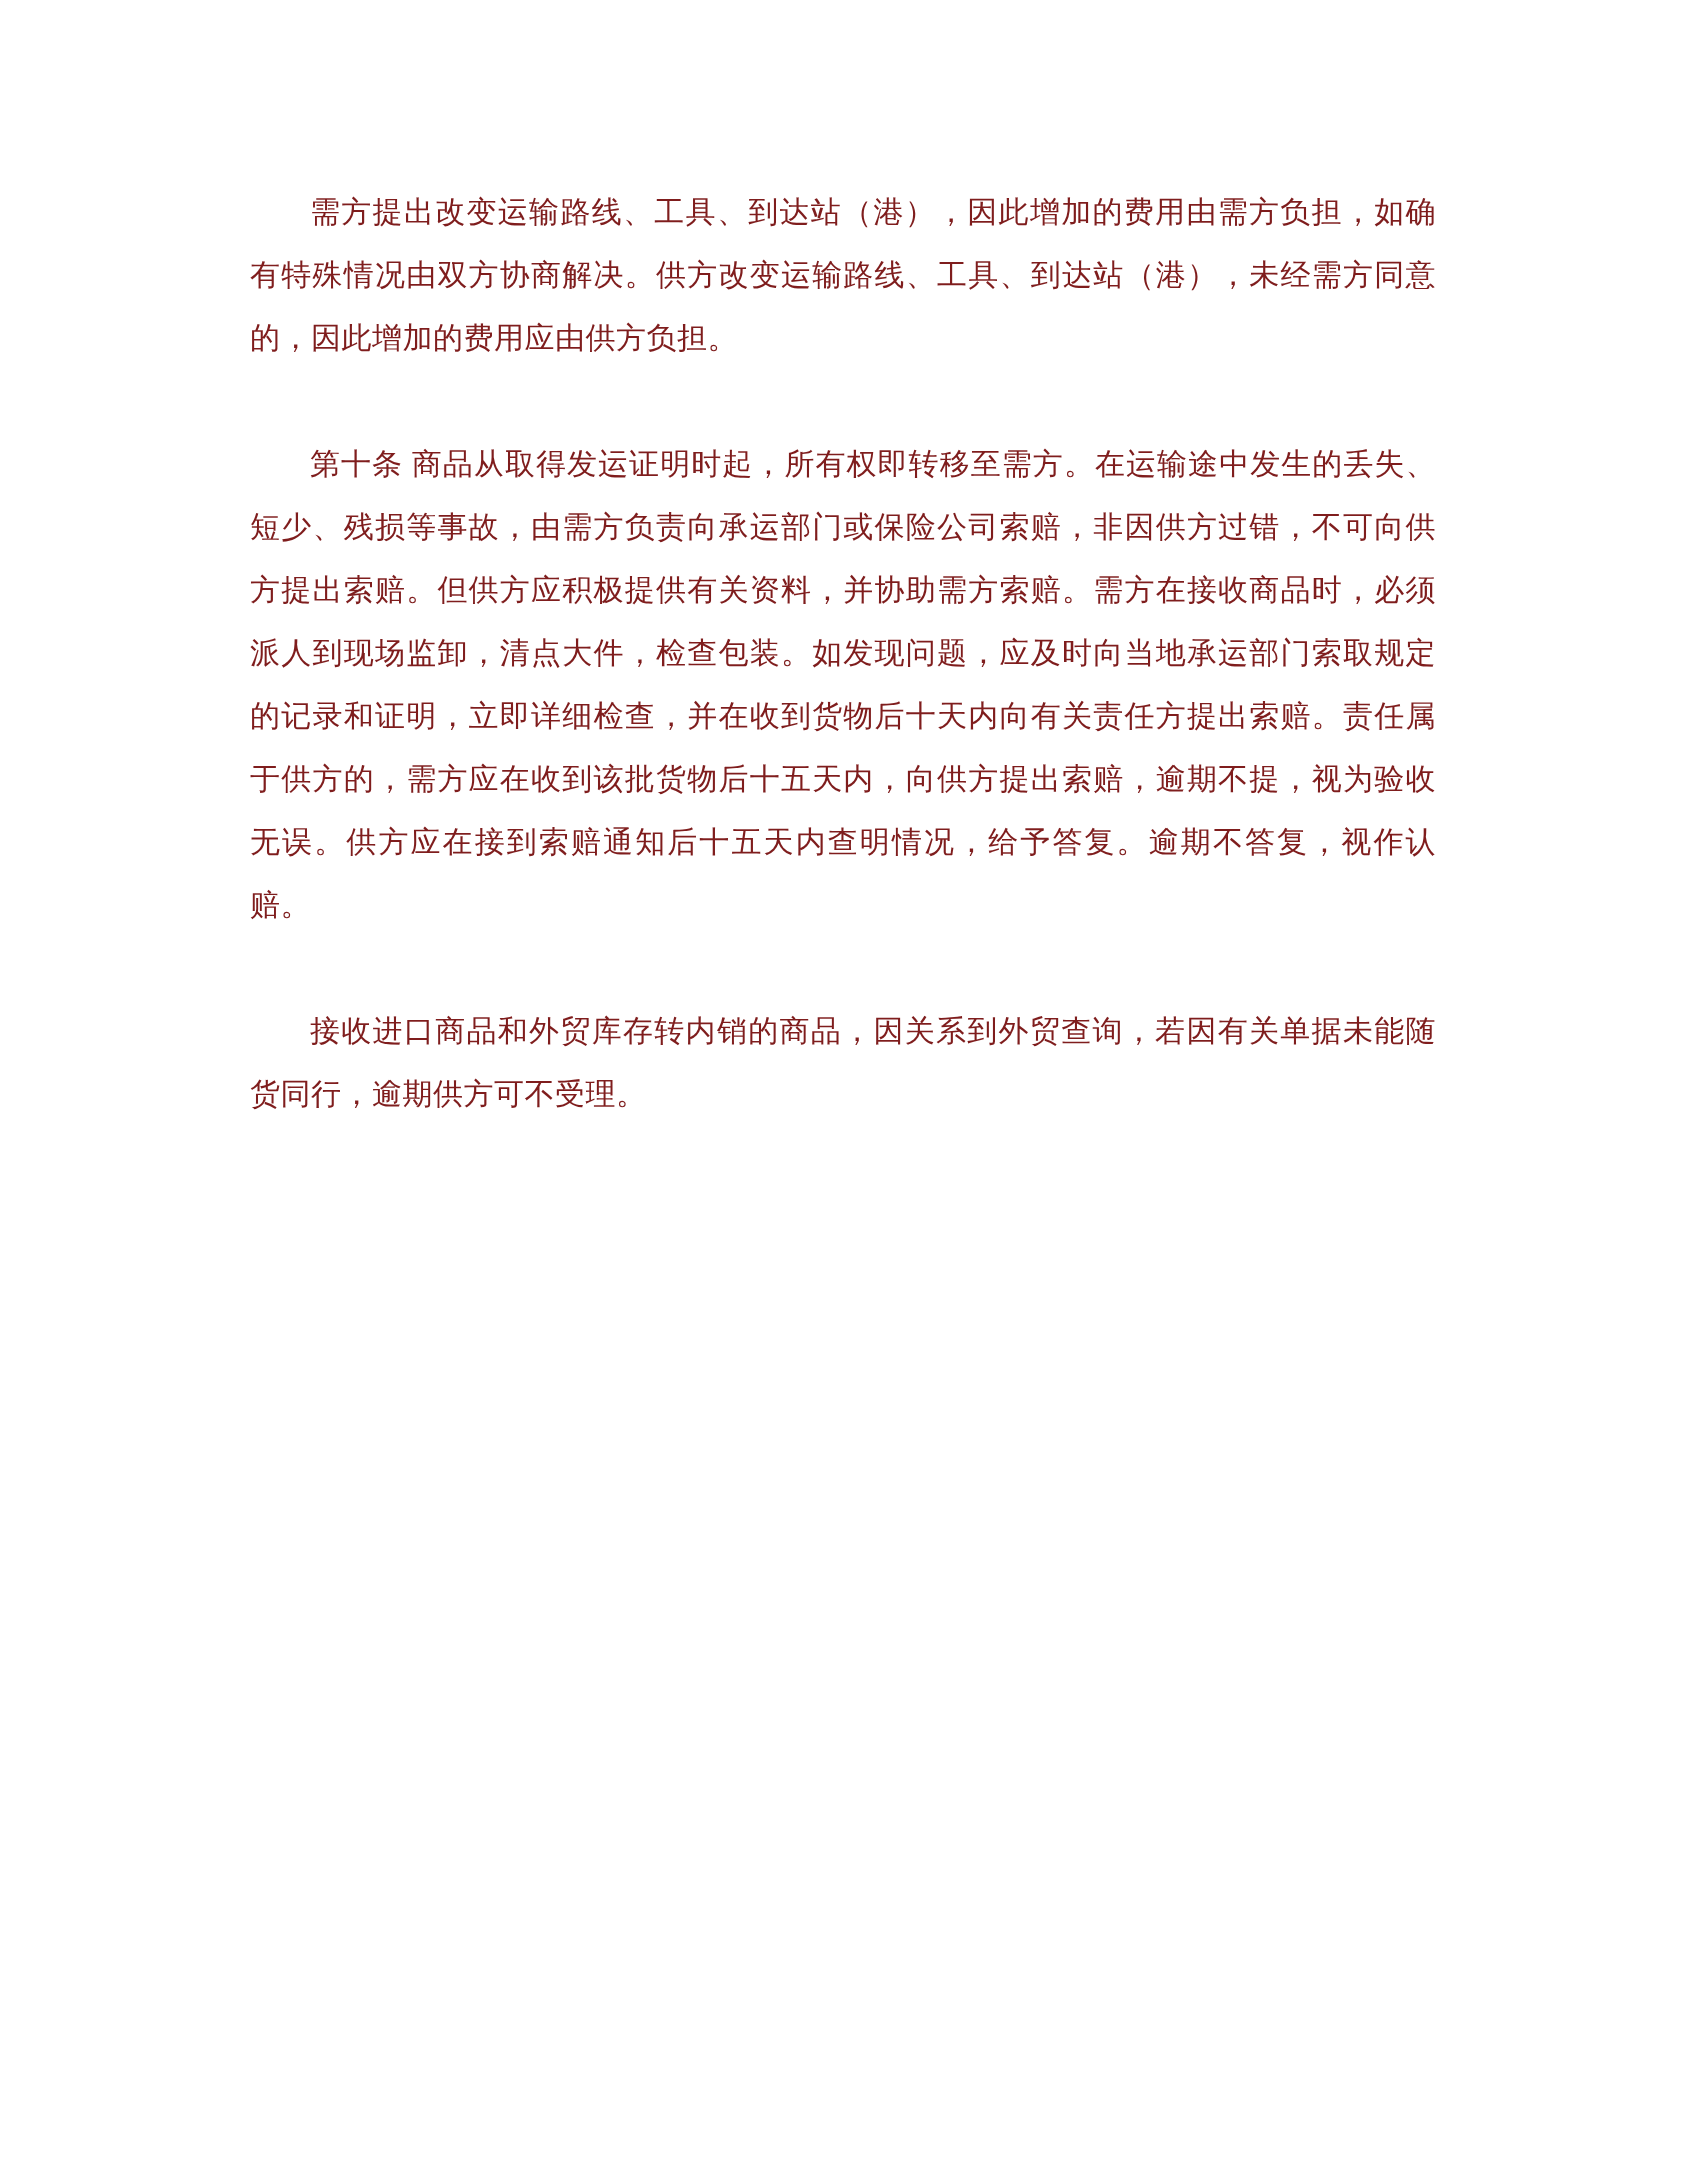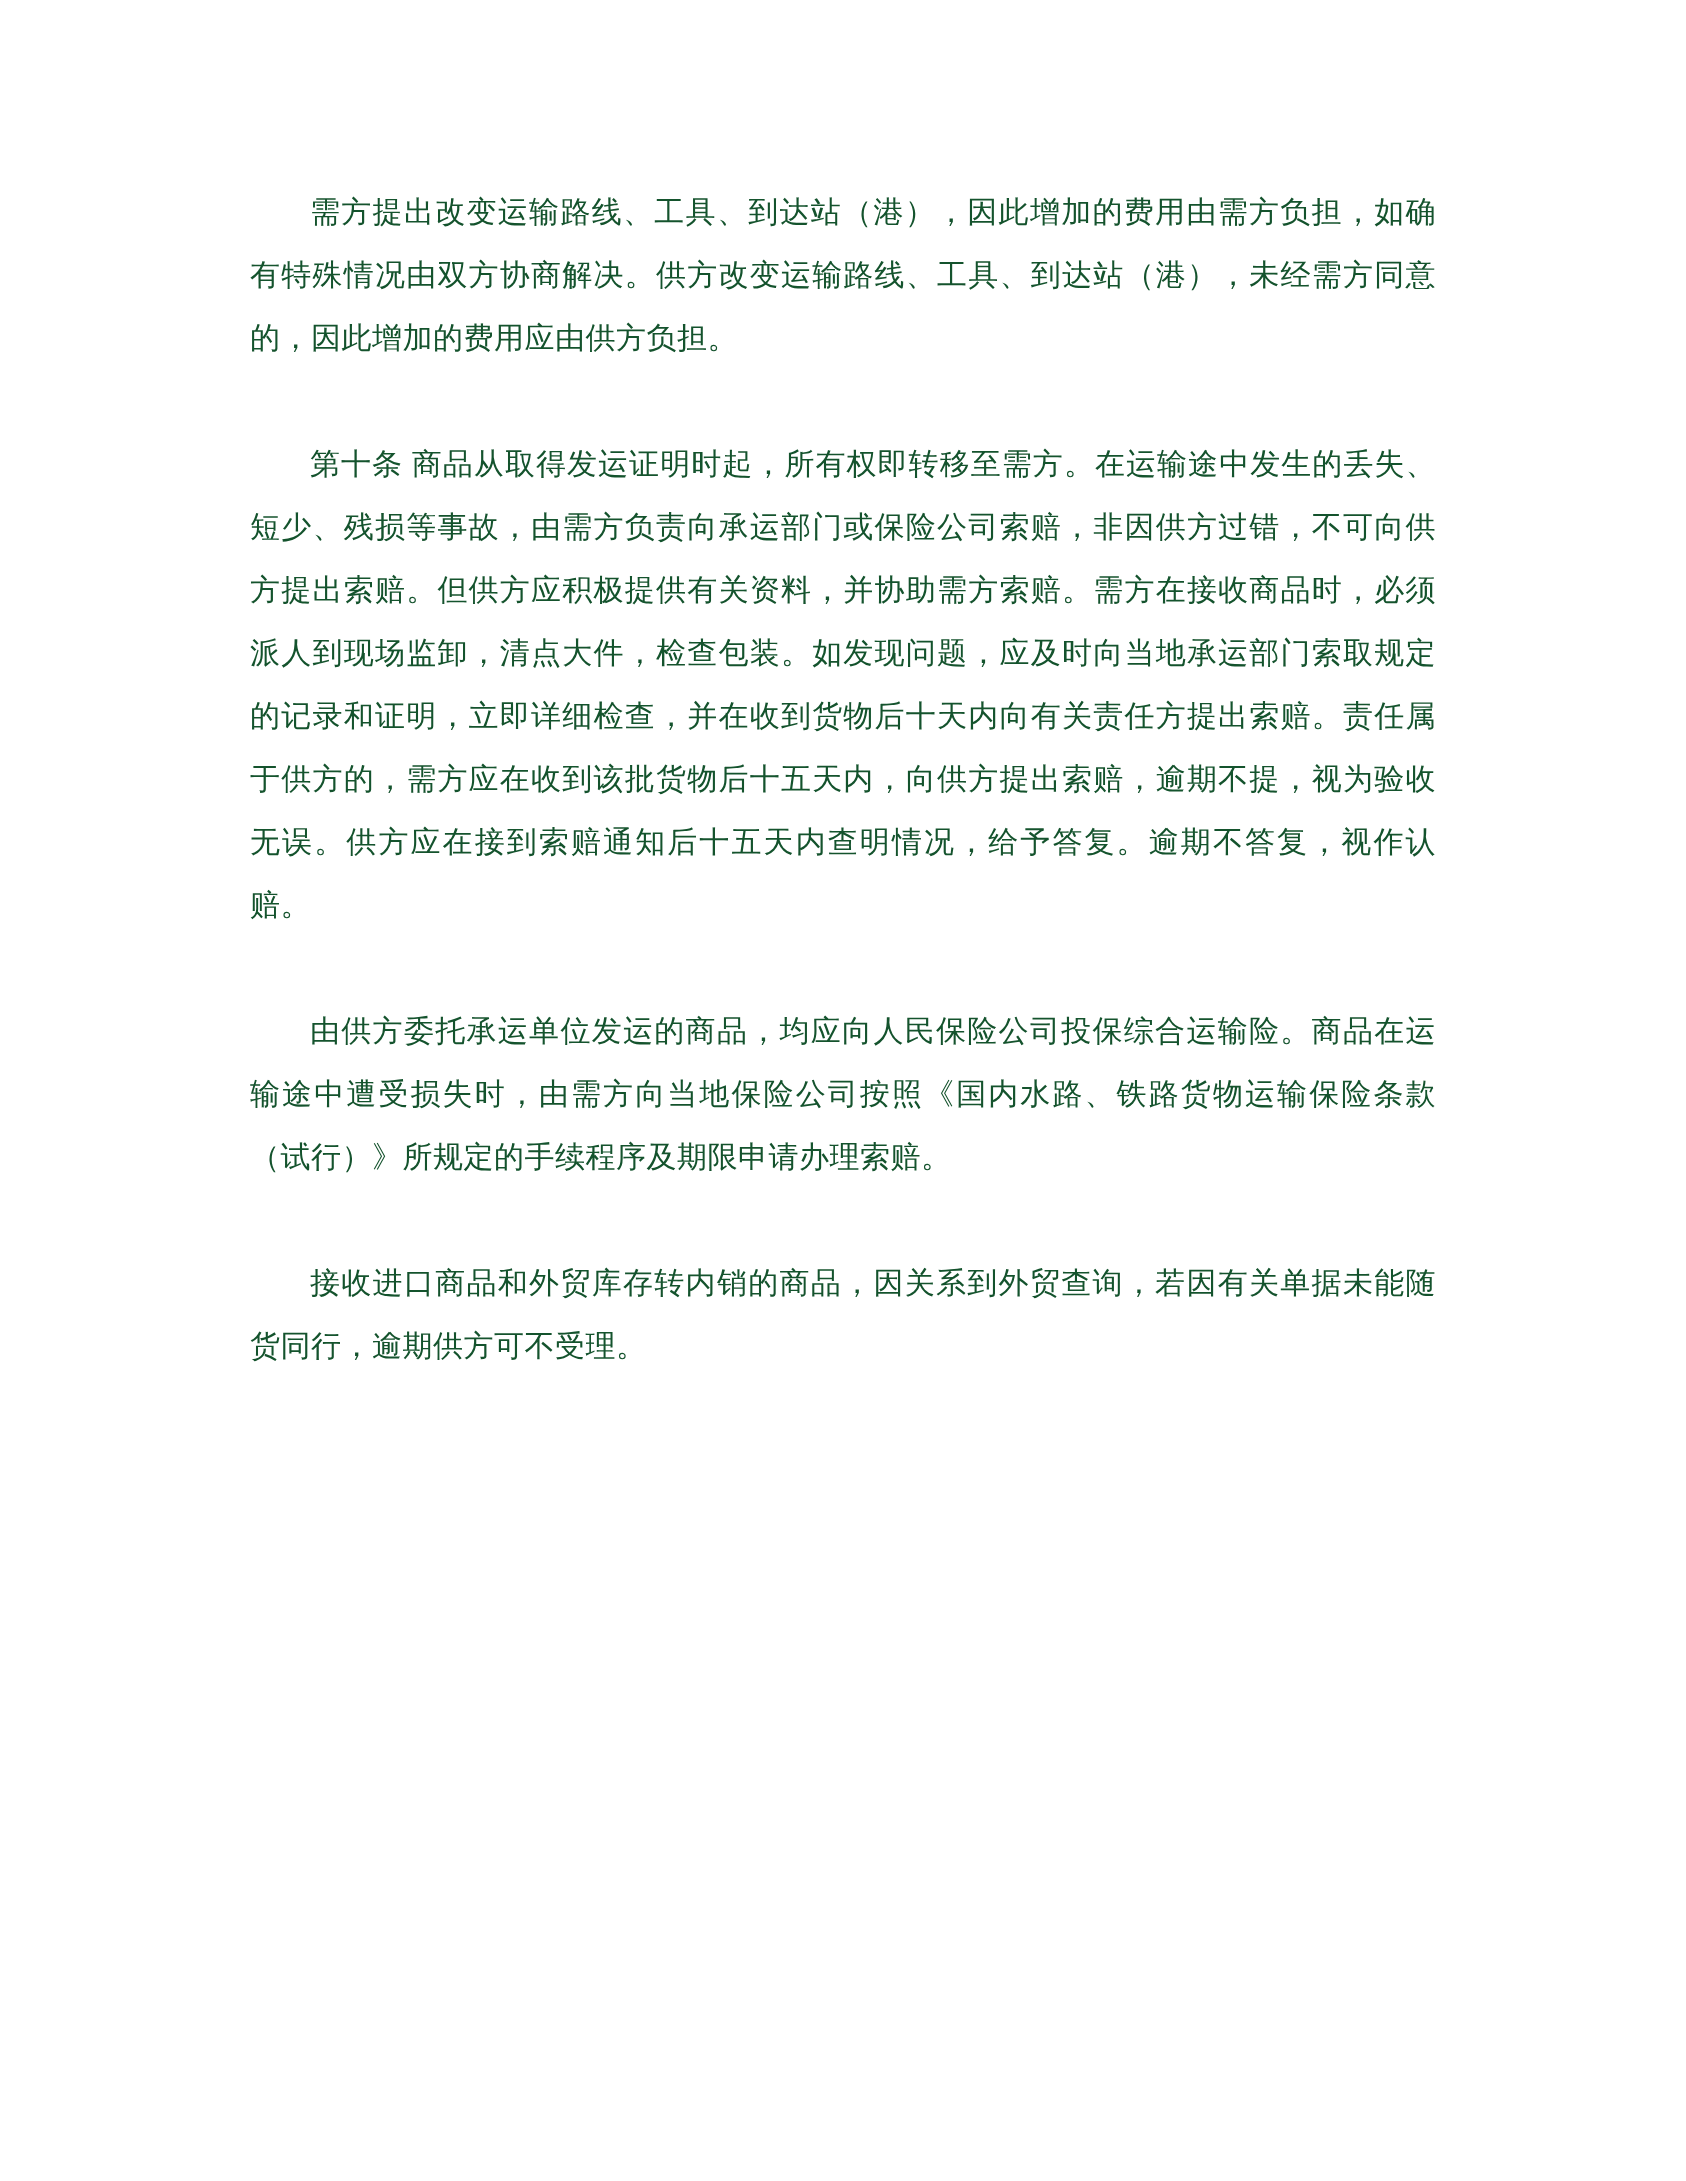--- a/index.html
+++ b/index.html
@@ -14,29 +14,28 @@
   .page {
     width: 1686px;
     height: 2182px;
     background: #ffffff;
     padding: 180px 250px 0 250px;
   }
   .para {
     font-family: "Liberation Serif", "DejaVu Serif", serif;
     font-size: 30px;
     line-height: 2.1;
-    color: #14532d;
+    color: #7f1d1d;
     text-align: justify;
     text-indent: 2em;
     margin: 0 0 63px 0;
     letter-spacing: 0.5px;
   }
 </style>
 </head>
 <body>
 
 <div class="page">
   <p class="para">需方提出改变运输路线、工具、到达站（港），因此增加的费用由需方负担，如确有特殊情况由双方协商解决。供方改变运输路线、工具、到达站（港），未经需方同意的，因此增加的费用应由供方负担。</p>
   <p class="para">第十条 商品从取得发运证明时起，所有权即转移至需方。在运输途中发生的丢失、短少、残损等事故，由需方负责向承运部门或保险公司索赔，非因供方过错，不可向供方提出索赔。但供方应积极提供有关资料，并协助需方索赔。需方在接收商品时，必须派人到现场监卸，清点大件，检查包装。如发现问题，应及时向当地承运部门索取规定的记录和证明，立即详细检查，并在收到货物后十天内向有关责任方提出索赔。责任属于供方的，需方应在收到该批货物后十五天内，向供方提出索赔，逾期不提，视为验收无误。供方应在接到索赔通知后十五天内查明情况，给予答复。逾期不答复，视作认赔。</p>
-  <p class="para">由供方委托承运单位发运的商品，均应向人民保险公司投保综合运输险。商品在运输途中遭受损失时，由需方向当地保险公司按照《国内水路、铁路货物运输保险条款（试行）》所规定的手续程序及期限申请办理索赔。</p>
   <p class="para">接收进口商品和外贸库存转内销的商品，因关系到外贸查询，若因有关单据未能随货同行，逾期供方可不受理。</p>
 </div>
 
 
 </body></html>

